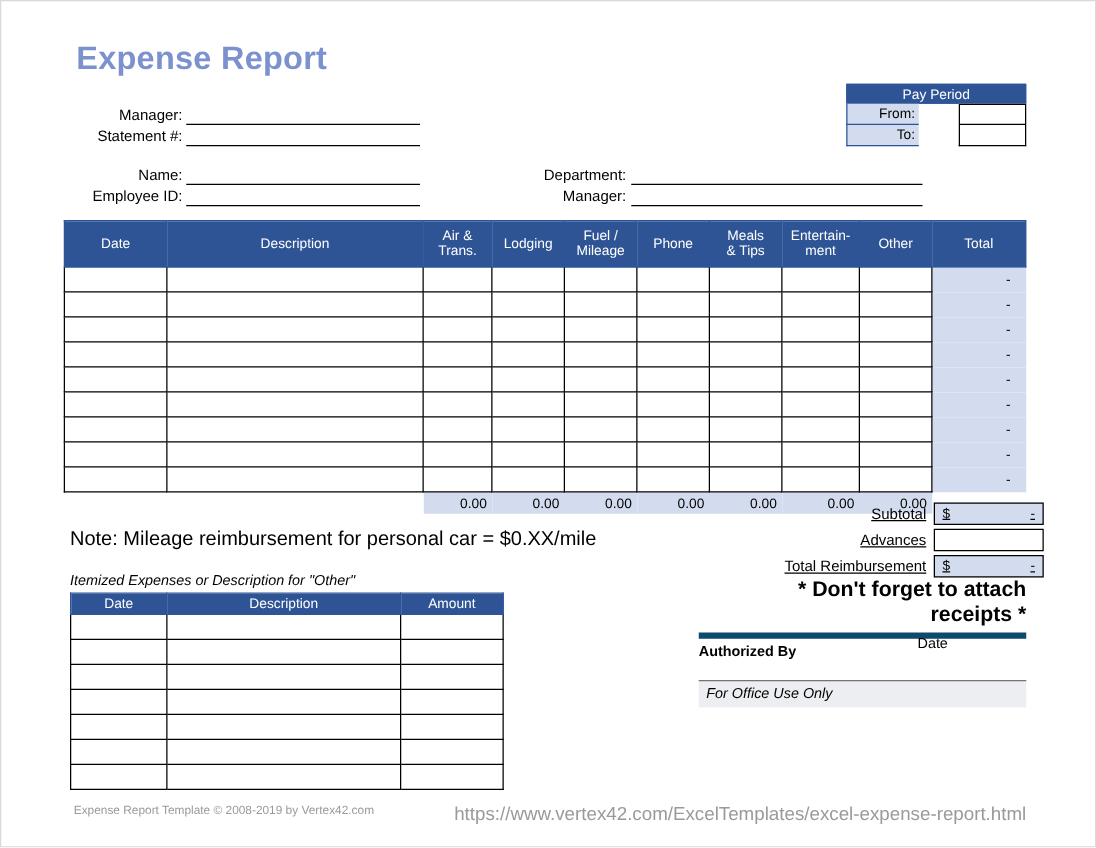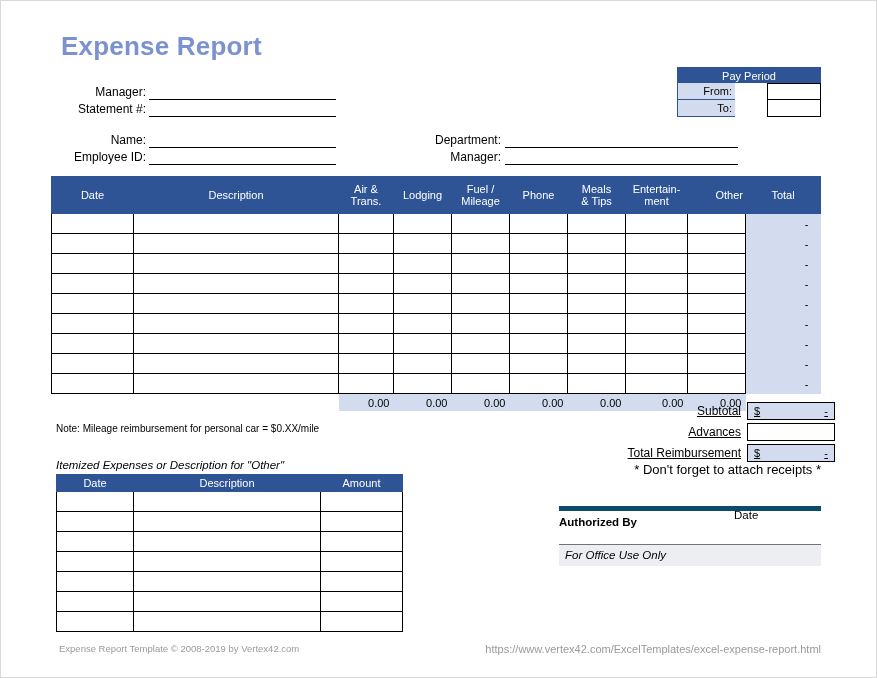--- a/index.html
+++ b/index.html
@@ -171,29 +171,29 @@
   .trow .tbox.plain {
     background: #ffffff;
     justify-content: flex-end;
   }
   .receipts {
     position: absolute;
     left: 600px;
     top: 461px;
     width: 220px;
     text-align: right;
-    font-size: 13px;
-    font-weight: normal;
+    font-size: 17px;
+    font-weight: bold;
   }
 
   .note {
     position: absolute;
     left: 55px;
     top: 422px;
-    font-size: 10px;
+    font-size: 16px;
   }
 
   .itemized-title {
     position: absolute;
     left: 55px;
     top: 458px;
     font-size: 11.5px;
     font-style: italic;
   }
   .itemtable {
@@ -258,21 +258,21 @@
     position: absolute;
     left: 58px;
     top: 642px;
     font-size: 9.5px;
     color: #9a9a9a;
   }
   .footer-right {
     position: absolute;
     right: 55px;
     top: 642px;
-    font-size: 11px;
+    font-size: 15px;
     color: #9a9a9a;
     margin-left: 13px;
   }
 </style>
 </head>
 <body>
 
 <div id="page">
 
   <div class="title">Expense Report</div>
@@ -318,21 +318,21 @@
     <thead>
       <tr>
         <th style="width:77px;">Date</th>
         <th style="width:200px;">Description</th>
         <th style="width:50px;">Air &amp;<br>Trans.</th>
         <th style="width:53px;">Lodging</th>
         <th style="width:53px;">Fuel /<br>Mileage</th>
         <th style="width:53px;">Phone</th>
         <th style="width:53px;">Meals<br>&amp; Tips</th>
         <th style="width:57px;">Entertain-<br>ment</th>
-        <th style="width:53px;text-align:right;">Other</th>
+        <th style="width:53px;">Other</th>
         <th style="width:70px;">Total</th>
       </tr>
     </thead>
     <tbody>
       <tr>
         <td></td>
         <td></td>
         <td></td>
         <td></td>
         <td></td>

